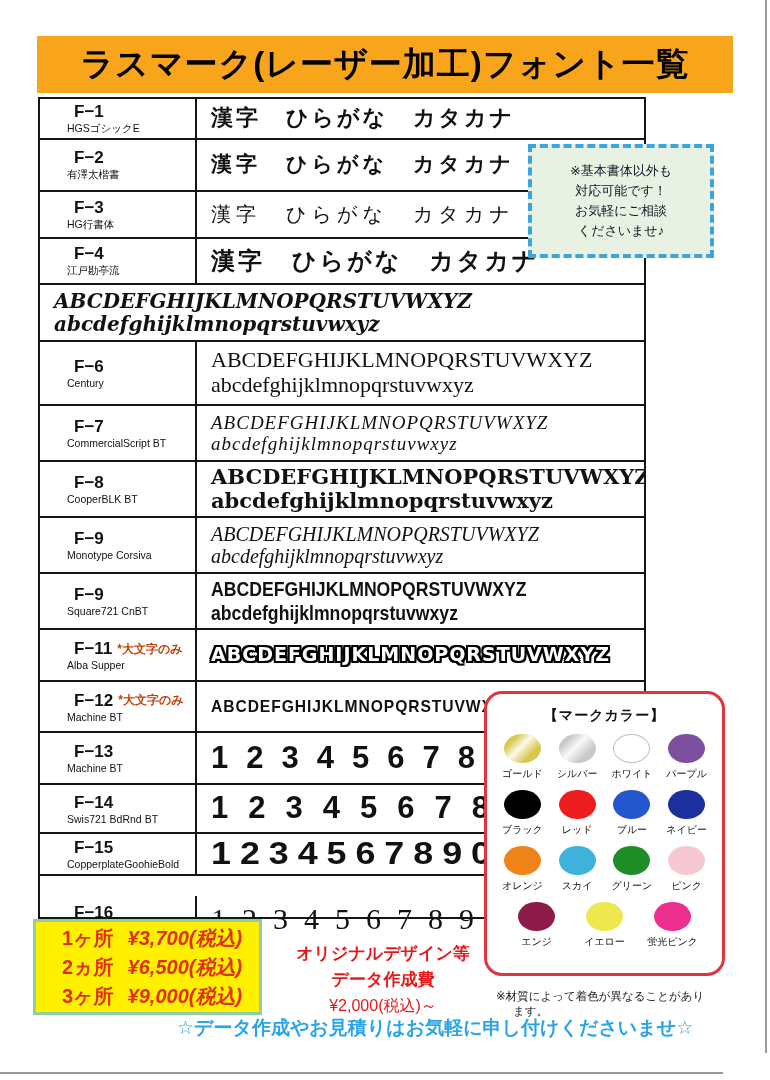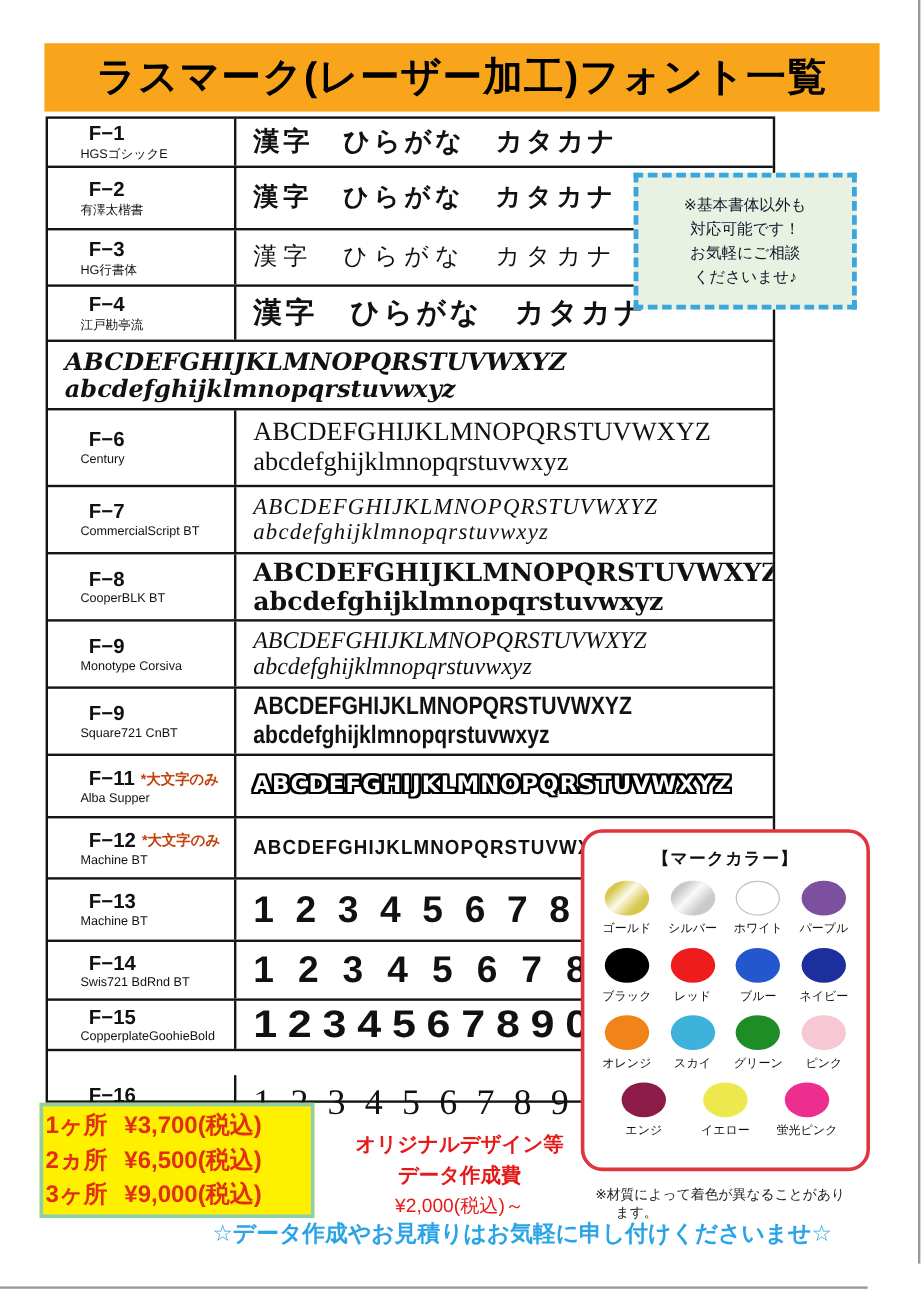--- a/index.html
+++ b/index.html
@@ -90,25 +90,25 @@
     content:"";position:absolute;inset:0;
     background:linear-gradient(135deg,rgba(255,255,255,0) 22%,rgba(255,255,255,.9) 45%,rgba(255,255,255,0) 72%);
   }
   .dot.outlined{border:1px solid #c0c0c0;box-sizing:border-box;}
   .dot-label{font-size:10px;margin-top:4px;white-space:nowrap;}
 
   
   .pricing{
     position:absolute;left:33px;top:919px;width:229px;height:96px;z-index:3;
     background:#FFF000;border:3px solid #8FCFA8;box-sizing:border-box;
-    display:flex;flex-direction:column;justify-content:center;padding-left:2px;
+    display:flex;flex-direction:column;justify-content:center;padding-left:26px;
   }
   .price-row{display:flex;align-items:baseline;line-height:29px;}
   .price-label{color:#E03010;font-weight:bold;font-size:20px;white-space:nowrap;}
-  .price-value{color:#E03010;font-weight:bold;font-size:20px;margin-left:14px;white-space:nowrap;}
+  .price-value{color:#E03010;font-weight:bold;font-size:20px;margin-left:14px;white-space:nowrap;font-style:italic;}
 
   
   .design-fee{position:absolute;left:291px;top:941px;width:184px;text-align:center;z-index:3;}
   .design-fee .df1,.design-fee .df2{color:#E81818;font-weight:bold;font-size:17px;line-height:26px;white-space:nowrap;}
   .design-fee .df3{color:#E81818;font-weight:normal;font-size:16px;line-height:26px;white-space:nowrap;}
 
   
   .material-note{
     position:absolute;left:496px;top:989px;width:200px;z-index:3;
     font-size:11.5px;line-height:15px;color:#222;

